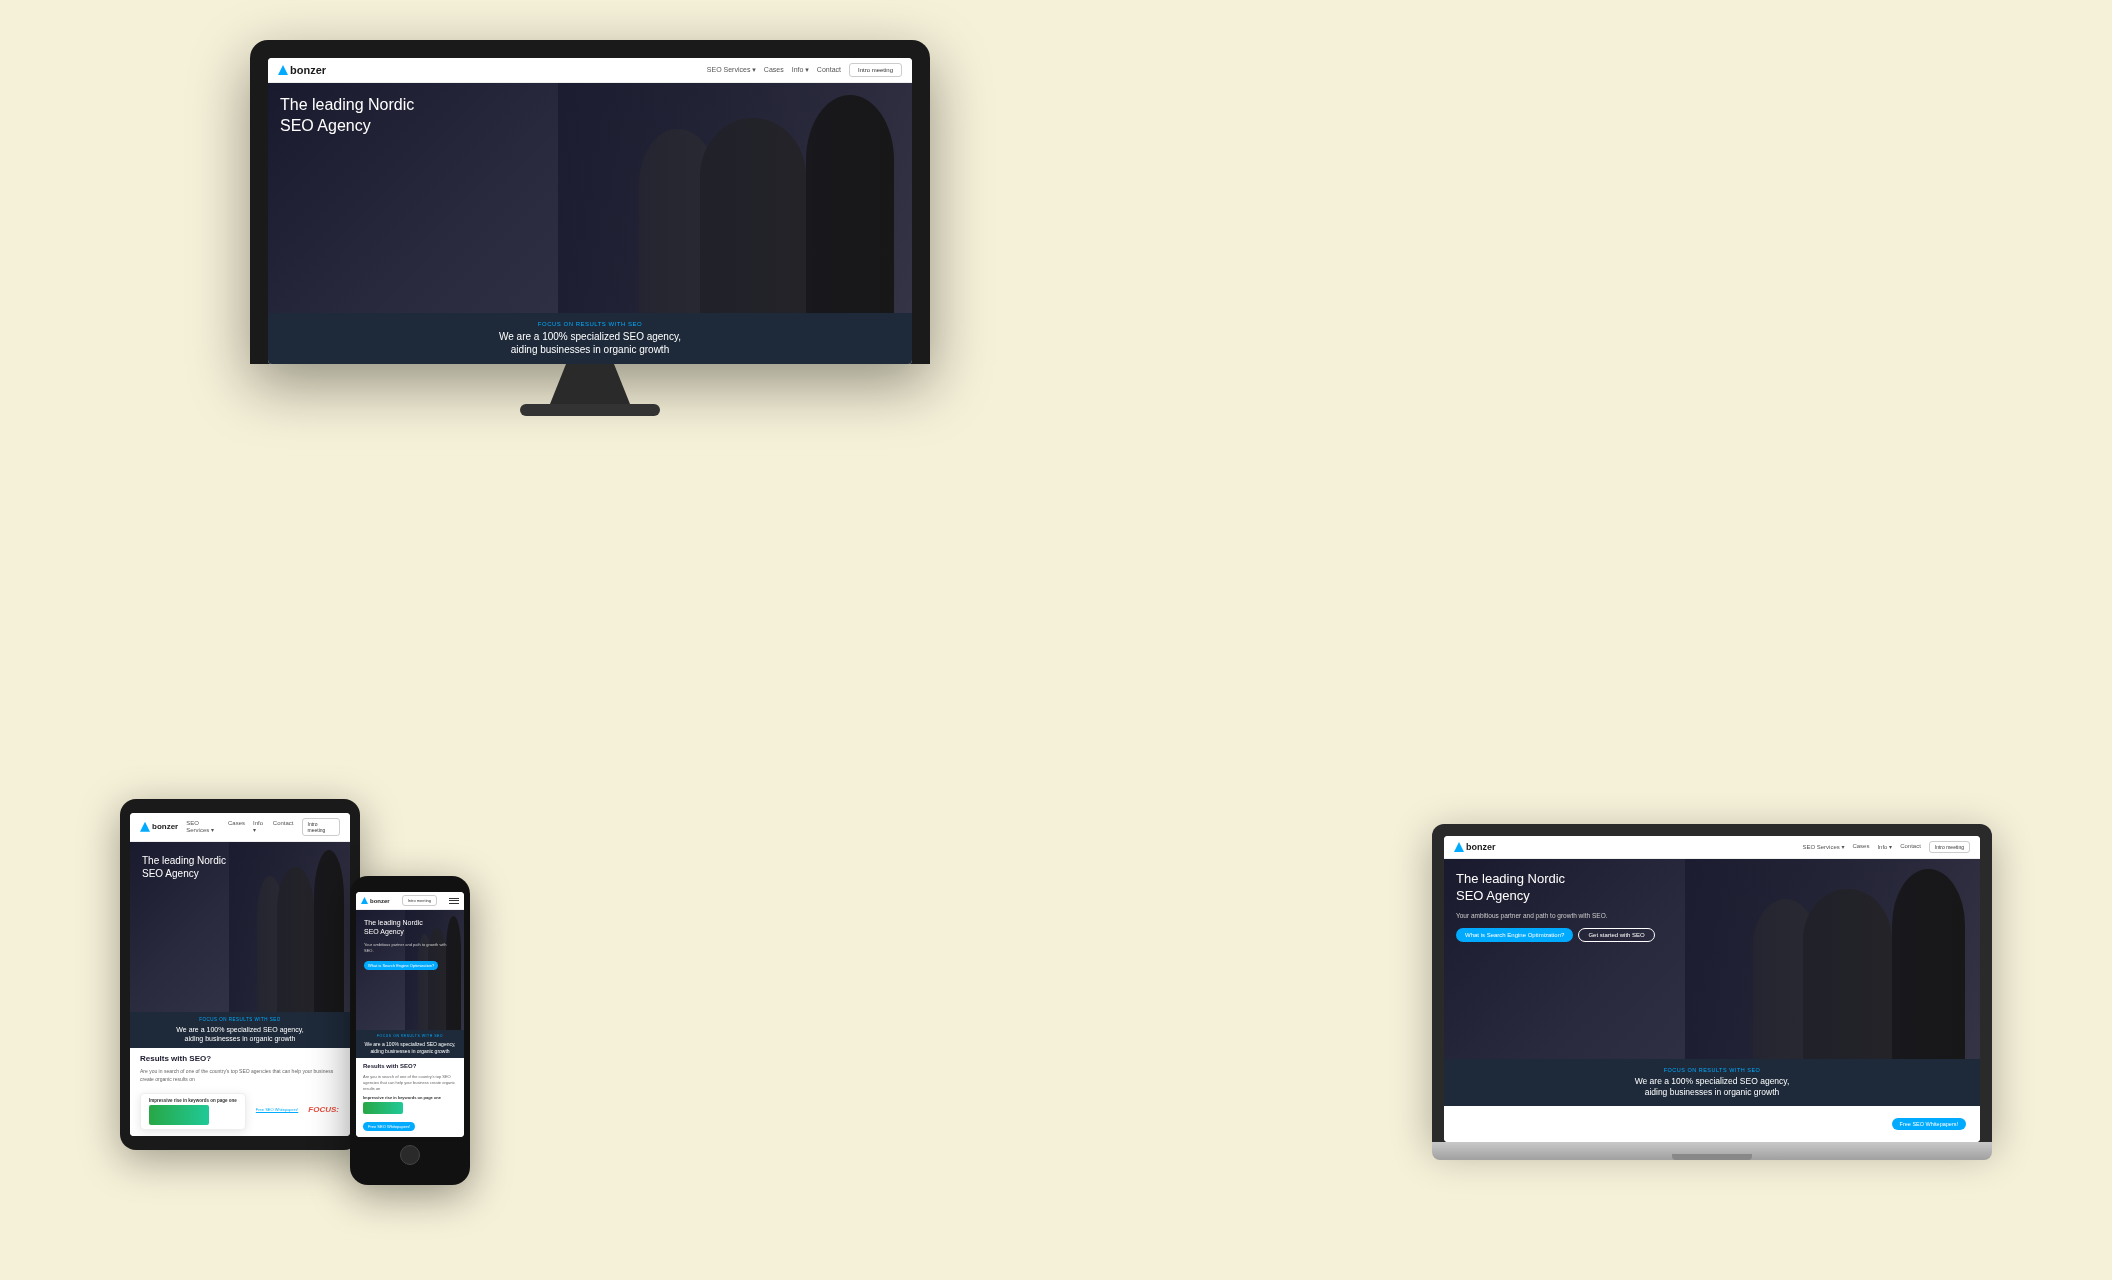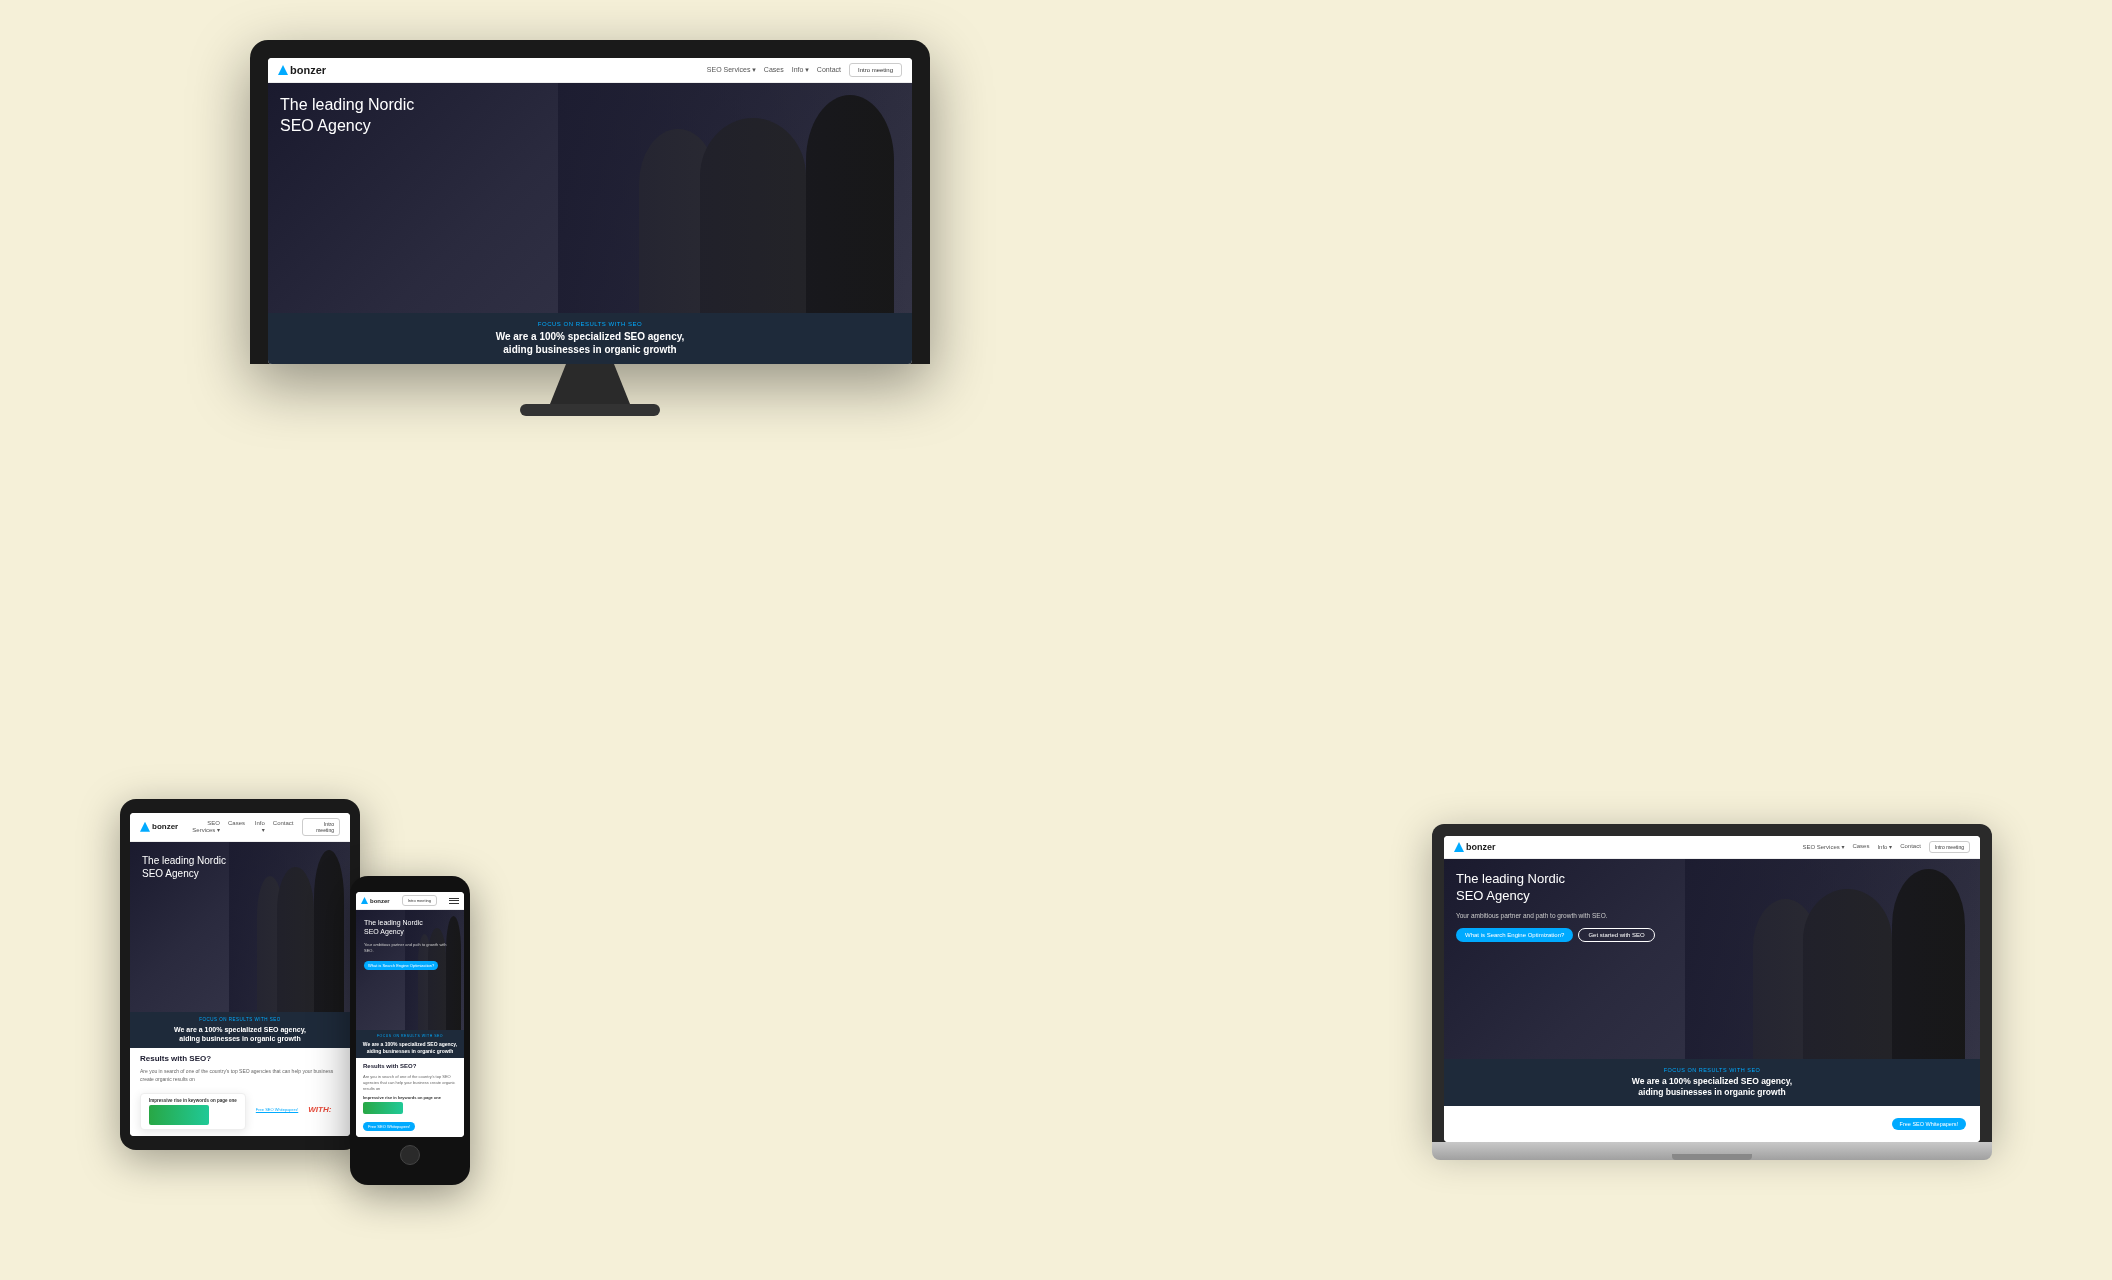--- a/index.html
+++ b/index.html
@@ -152,21 +152,20 @@
     }
 
     
     .site-nav {
       display: flex;
       align-items: center;
       padding: 5px 10px;
       background: #fff;
       border-bottom: 1px solid #eee;
       gap: 8px;
-      text-align: right;
     }
 
     .site-logo {
       font-size: 10px;
       font-weight: bold;
       color: #1a1a1a;
       display: flex;
       align-items: center;
       gap: 2px;
     }
@@ -309,21 +308,21 @@
     .focus-label {
       font-size: 4.5px;
       color: #00aaff;
       text-transform: uppercase;
       letter-spacing: 0.5px;
       margin-bottom: 3px;
     }
 
     .focus-text {
       font-size: 7px;
-      font-weight: bold;
+      font-weight: normal;
       color: #fff;
       line-height: 1.3;
     }
 
     
     .content-section {
       padding: 8px 12px;
       background: #fff;
     }
 
@@ -506,21 +505,21 @@
 
         <div class="content-section" style="padding:6px 10px;">
           <div class="content-heading" style="font-size:8px;">Results with SEO?</div>
           <div class="content-text">Are you in search of one of the country's top SEO agencies that can help your business create organic results on</div>
           <div style="display:flex; align-items:center; gap:10px; margin-top:5px;">
             <div class="stats-popup">
               <div class="stats-label">Impressive rise in keywords on page one</div>
               <div style="height:20px; background:linear-gradient(to right,#28a745,#20c997); border-radius:2px; margin-top:2px; width:60px;"></div>
             </div>
             <div class="stats-link">Free SEO Whitepapers!</div>
-            <div class="undo-badge">WITH:</div>
+            <div class="undo-badge">FOCUS:</div>
           </div>
         </div>
 
       </div>
     </div>
   </div>
 
   <div class="phone">
     <div class="phone-frame">
       <div class="phone-screen">

